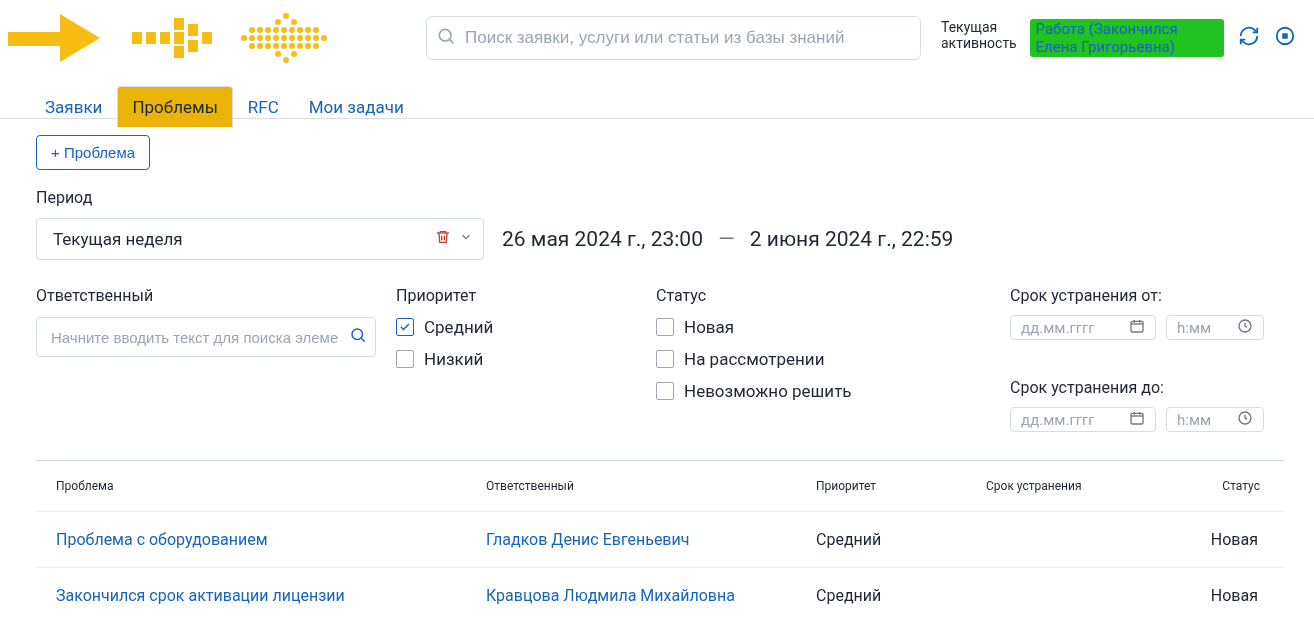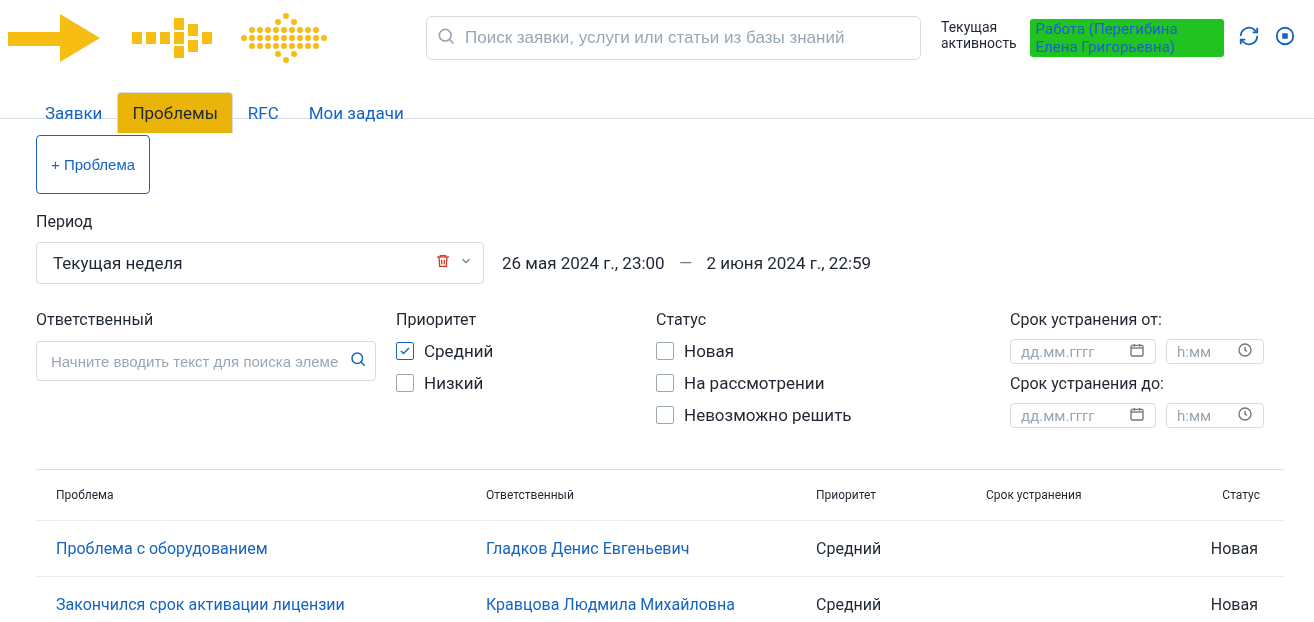--- a/index.html
+++ b/index.html
@@ -45,45 +45,45 @@
   }
   .hicon{color:var(--blue);cursor:pointer}
 
   
   .tabs{
     display:flex;gap:0;margin:6px 0 0 0;padding:0 0 0 30px;
     border-bottom:1px solid var(--border);
   }
   .tab{
     color:var(--blue);font-size:17px;padding:10px 14px;cursor:pointer;
-    border:1px solid transparent;border-bottom:none;position:relative;top:16px;
+    border:1px solid transparent;border-bottom:none;position:relative;top:10px;
   }
   .tab.active{
     color:var(--text);border:1px solid var(--border);border-bottom:1px solid #fff;
     border-radius:4px 4px 0 0;background:#eab308;
   }
 
   
   .content{padding:16px 30px 0 36px}
   .add-btn{
     border:1px solid var(--blue);color:var(--blue);background:#fff;
-    border-radius:4px;padding:20px 14px;font-size:15px;cursor:pointer;
+    border-radius:4px;padding:8px 14px;font-size:15px;cursor:pointer;
   }
   .filters{margin-top:18px}
   .period-label{font-size:16px;color:var(--text);margin-bottom:11px}
   .period-row{display:flex;align-items:center;gap:18px}
   .select-box{
     display:flex;align-items:center;border:1px solid var(--border);border-radius:4px;
     height:42px;width:448px;padding:0 10px 0 16px;justify-content:space-between;
   }
   .select-value{font-size:17px}
   .select-actions{display:flex;align-items:center;gap:8px}
   .trash{color:#d63b2b;cursor:pointer}
   .chev{color:#6b7785;cursor:pointer}
-  .period-dates{font-size:17px;color:var(--text)}
+  .period-dates{font-size:21px;color:var(--text)}
   .period-dates .sep{color:#6b7785;padding:0 10px}
 
   .grid-filters{display:flex;gap:0;margin-top:26px}
   .col{display:flex;flex-direction:column;gap:10px}
   .col-resp{width:360px}
   .col-prio{width:260px}
   .col-status{width:354px}
   .col-date{flex:1}
   .flabel{font-size:16px;color:var(--text);margin-bottom:2px}
   .combo{
@@ -203,21 +203,21 @@
       <svg width="20" height="20" viewBox="0 0 24 24" fill="none" stroke="currentColor" stroke-width="2">
           <circle cx="11" cy="11" r="7"></circle>
           <line x1="21" y1="21" x2="16" y2="16"></line>
         </svg>
     </span>
     <input class="search-input" placeholder="Поиск заявки, услуги или статьи из базы знаний" style="">
   </div>
   <div class="activity">
     <div class="activity-inner">
       <span class="activity-label">Текущая активность</span>
-      <span class="activity-badge">Работа (Перегибина Елена Григорьевна)</span>
+      <span class="activity-badge">Работа (Закончился Елена Григорьевна)</span>
     </div>
     <span class="hicon">
       <svg width="22" height="22" viewBox="0 0 24 24" fill="none" stroke="currentColor" stroke-width="2">
           <path d="M3 12a9 9 0 0 1 15-6.7L21 8"></path>
           <path d="M21 3v5h-5"></path>
           <path d="M21 12a9 9 0 0 1-15 6.7L3 16"></path>
           <path d="M3 21v-5h5"></path>
         </svg>
     </span>
     <span class="hicon">
@@ -337,21 +337,21 @@
               <span>h:мм</span>
               <span style="color:#6b7785">
                 <svg width="16" height="16" viewBox="0 0 24 24" fill="none" stroke="currentColor" stroke-width="2">
                     <circle cx="12" cy="12" r="9"></circle>
                     <polyline points="12 7 12 12 15 14"></polyline>
                   </svg>
               </span>
             </div>
           </div>
         </div>
-        <div class="dgroup" style="margin-top:0">
+        <div class="dgroup" style="margin-top:28px">
           <div class="flabel">Срок устранения до:</div>
           <div class="date-row">
             <div class="date-input">
               <span>дд.мм.гггг</span>
               <span style="color:#6b7785">
                 <svg width="16" height="16" viewBox="0 0 24 24" fill="none" stroke="currentColor" stroke-width="2">
                     <rect x="3" y="5" width="18" height="16" rx="2"></rect>
                     <line x1="3" y1="9" x2="21" y2="9"></line>
                     <line x1="8" y1="3" x2="8" y2="7"></line>
                     <line x1="16" y1="3" x2="16" y2="7"></line>

